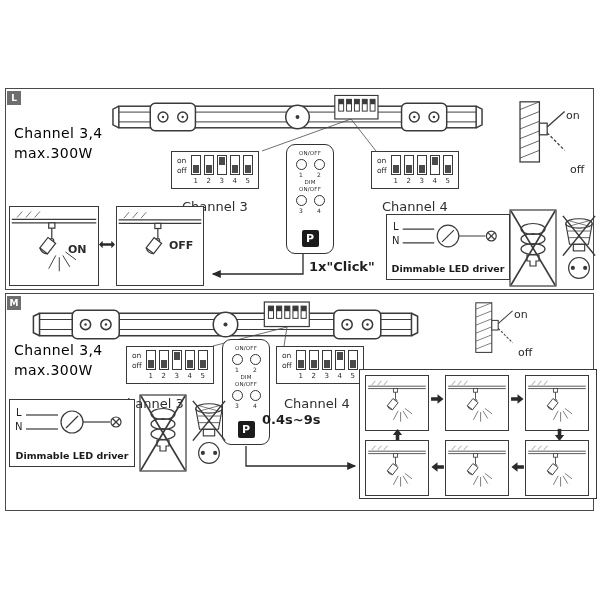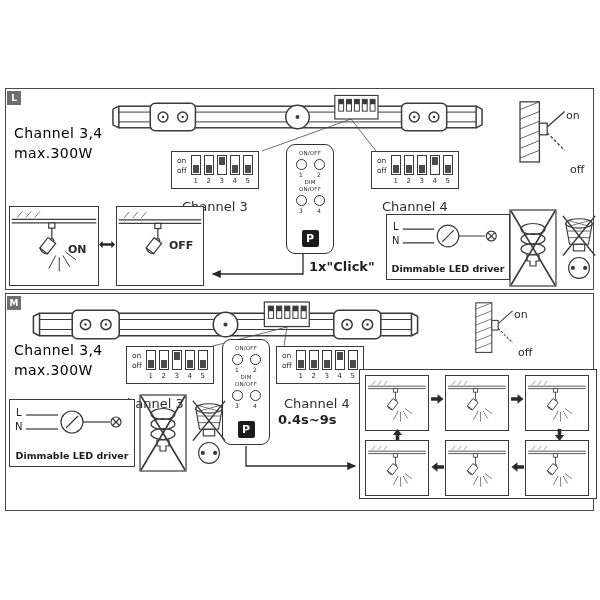--- a/index.html
+++ b/index.html
@@ -466,21 +466,21 @@
         <div class="swcell">
           <div class="sw">
             <div class="nub down"></div>
           </div>
           <div class="swnum">5</div>
         </div>
       </div>
   </div>
   <div class="ch-label abs" style="left:278px;top:102px">Channel 4</div>
 
-  <div class="duration abs" style="left:272px;top:118px">0.4s~9s</div>
+  <div class="duration abs" style="left:256px;top:118px">0.4s~9s</div>
 
   <div class="driver abs" style="left:3px;top:105px;width:126px;height:68px">
     <svg class="abs" style="left:0;top:3px" width="126" height="40" viewBox="0 0 126 40">
         <use href="#driversym"></use>
       </svg>
     <span class="term abs" style="left:6px;top:7px">L</span>
     <span class="term abs" style="left:5px;top:21px">N</span>
     <div class="driver-label">Dimmable LED driver</div>
   </div>
 

